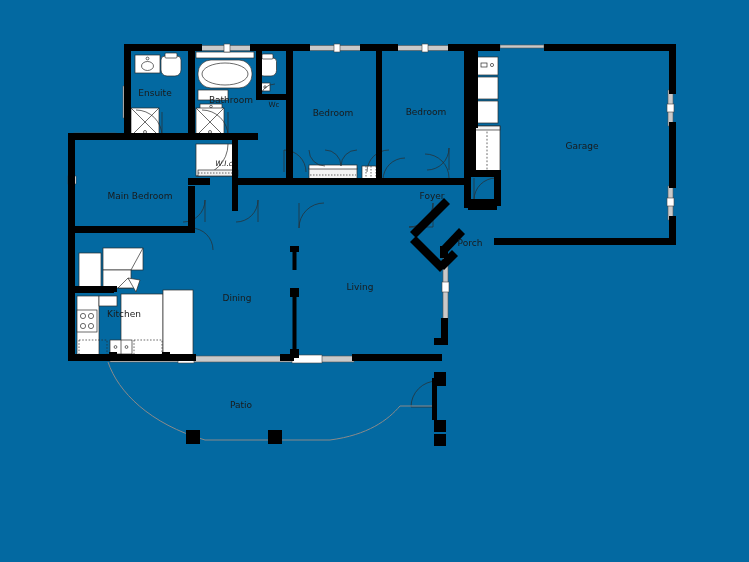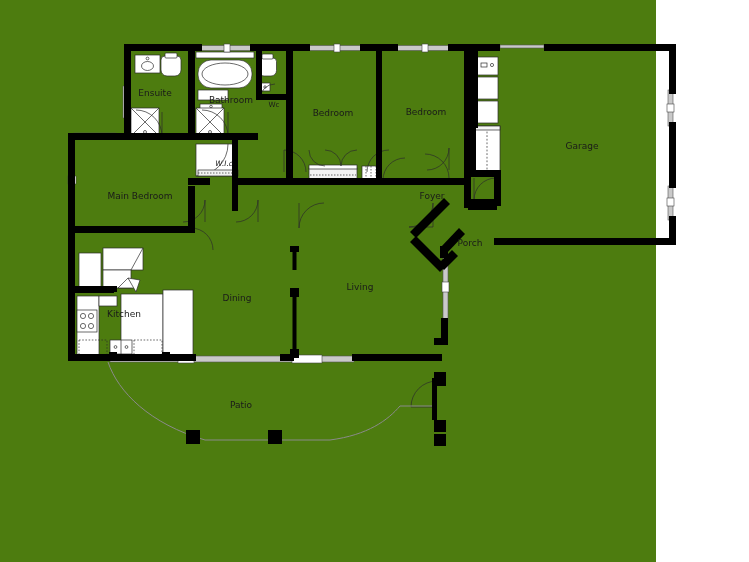--- a/index.html
+++ b/index.html
@@ -1,17 +1,17 @@
 <!DOCTYPE html>
 <html><head>
 <meta charset="utf-8">
 <style>
   html,body{margin:0;padding:0;background:#ffffff;}
   body{width:749px;height:562px;font-family:"DejaVu Sans",sans-serif;overflow:hidden;}
-  #page{position:relative;width:656px;height:562px;background:#4d7c0f;}
+  #page{position:relative;width:749px;height:562px;background:#0369a1;}
   #planwrap{position:absolute;left:0;top:0;width:749px;height:470px;}
   svg{display:block;}
   .rmlabel{font-family:"DejaVu Sans",sans-serif;fill:#1a1a1a;font-size:8.5px;text-anchor:middle;}
   .rmlabel.big{font-size:9px;}
   .rmlabel.small{font-size:7.2px;}
   .rmlabel.italic{font-style:italic;font-size:7.4px;}
   #footer{position:absolute;left:0;top:470px;width:749px;height:92px;}
 </style>
 </head>
 <body>

